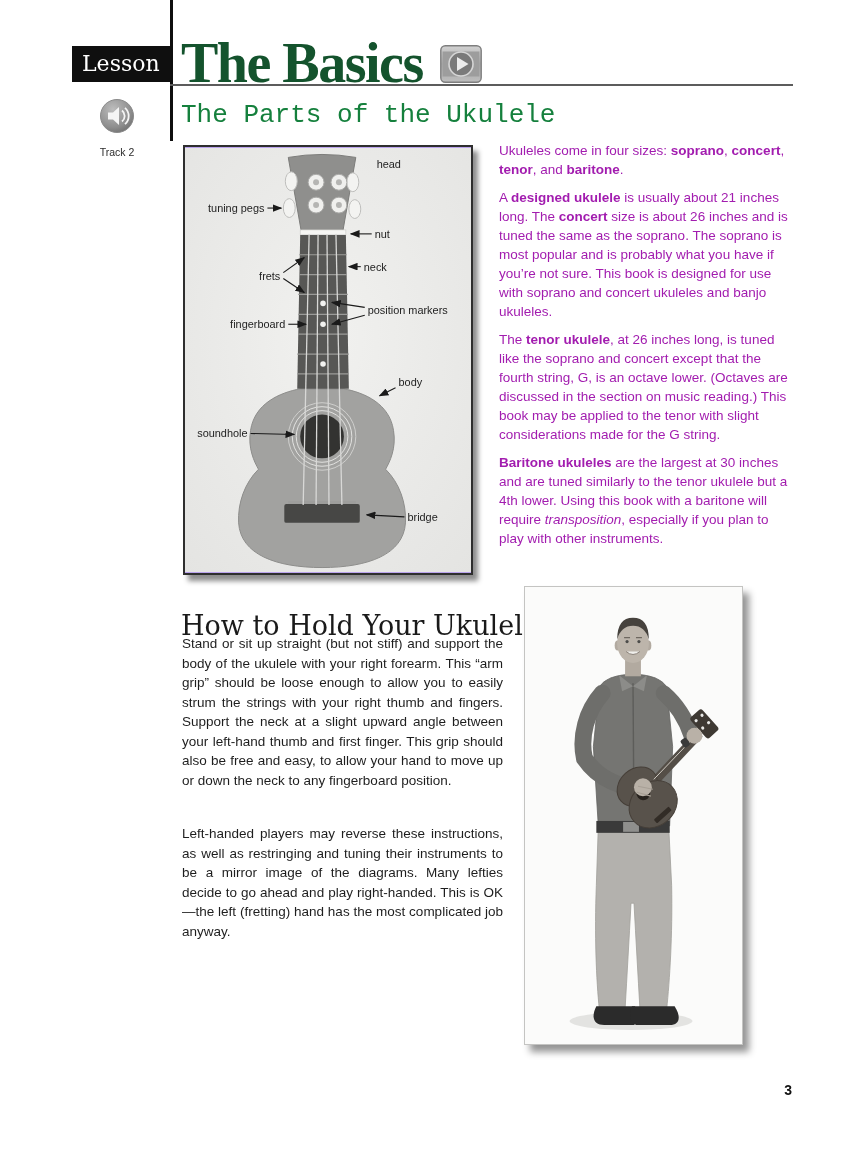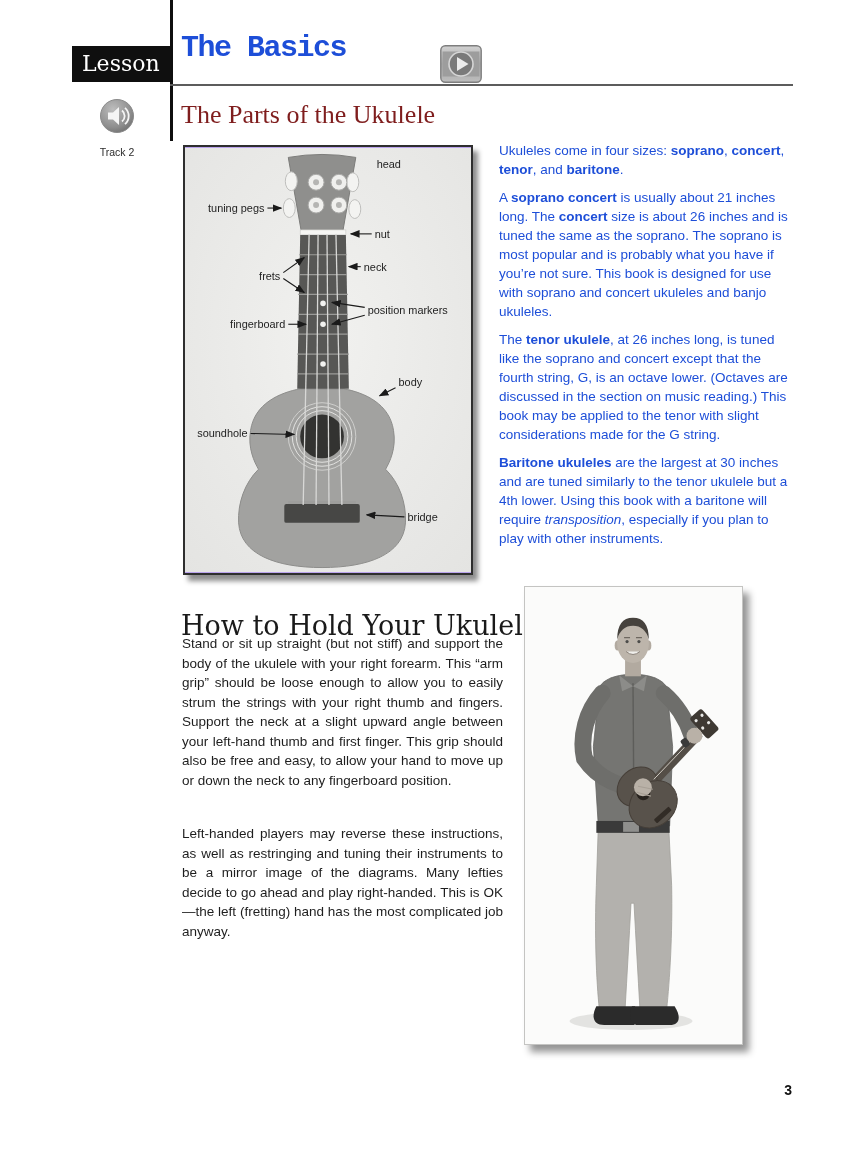--- a/index.html
+++ b/index.html
@@ -14,45 +14,45 @@
   .hrule { position:absolute; left:170px; top:84px; width:623px; height:2px; background:#5c5c5c; }
 
   .lesson-badge {
     position:absolute; left:72px; top:46px; width:99px; height:36px;
     background:#0f0f0f; color:#ffffff;
     font-family:"DejaVu Serif","Liberation Serif",serif;
     font-size:22px; line-height:35px; padding-left:10px;
   }
   .main-title {
     position:absolute; left:181px; top:31px;
-    font-family:Liberation Mono, monospace;
-    font-weight:700; font-size:30px; letter-spacing:-1.5px; color:#1d4ed8;
+    font-family:Liberation Serif, serif;
+    font-weight:700; font-size:56px; letter-spacing:-1.5px; color:#14532d;
     white-space:nowrap;
   }
   .play-icon { position:absolute; left:440px; top:45px; width:42px; height:38px; }
 
   .audio-badge { position:absolute; left:95px; top:98px; width:44px; text-align:center; }
   .track-label { font-size:10.5px; color:#2c2c2c; margin-top:8px; }
 
   .parts-heading {
     position:absolute; left:181px; top:100px;
-    font-family:Liberation Serif, serif;
-    font-size:26px; color:#7f1d1d; white-space:nowrap;
+    font-family:Liberation Mono, monospace;
+    font-size:26px; color:#15803d; white-space:nowrap;
   }
 
   .diagram-box {
     position:absolute; left:183px; top:145px; width:290px; height:430px;
     border:2px solid #2e2e2e; background:#8b5cf6;
     box-shadow:5px 6px 5px rgba(0,0,0,0.45);
   }
   .diagram-box svg { display:block; width:100%; height:100%; }
 
   .col-right {
     position:absolute; left:499px; top:141px; width:293px;
-    font-size:13.5px; line-height:19px; color:#1d4ed8;
+    font-size:13.5px; line-height:19px; color:#a21caf;
   }
   .col-right p { margin:0 0 9px 0; }
   .b  { font-weight:700; }
   .bi { font-weight:400; font-style:italic; }
 
   .hold-heading {
     position:absolute; left:181px; top:610px;
     font-family:"DejaVu Serif","Liberation Serif",serif;
     font-size:27px; color:#1a1a1a; white-space:nowrap;
   }
@@ -226,21 +226,21 @@
         <line x1="66" y1="288" x2="110" y2="289" stroke="#1a1a1a" marker-end="url(#arr)"></line>
 
         <text class="diagram-label" x="224" y="376">bridge</text>
         <line x1="221" y1="372" x2="183" y2="370" stroke="#1a1a1a" marker-end="url(#arr)"></line>
       </g>
     </svg>
   </div>
 
   <div class="col-right">
     <p><span>Ukuleles come in four sizes: </span><span class="b">soprano</span><span>, </span><span class="b">concert</span><span>, </span><span class="b">tenor</span><span>, and </span><span class="b">baritone</span><span>.</span></p>
-    <p><span>A </span><span class="b">soprano concert</span><span> is usually about 21 inches long. The </span><span class="b">concert</span><span> size is about 26 inches and is tuned the same as the soprano. The soprano is most popular and is probably what you have if you’re not sure. This book is designed for use with soprano and concert ukuleles and banjo ukuleles.</span></p>
+    <p><span>A </span><span class="b">designed ukulele</span><span> is usually about 21 inches long. The </span><span class="b">concert</span><span> size is about 26 inches and is tuned the same as the soprano. The soprano is most popular and is probably what you have if you’re not sure. This book is designed for use with soprano and concert ukuleles and banjo ukuleles.</span></p>
     <p><span>The </span><span class="b">tenor ukulele</span><span>, at 26 inches long, is tuned like the soprano and concert except that the fourth string, G, is an octave lower. (Octaves are discussed in the section on music reading.) This book may be applied to the tenor with slight considerations made for the G string.</span></p>
     <p><span class="b">Baritone ukuleles</span><span> are the largest at 30 inches and are tuned similarly to the tenor ukulele but a 4th lower. Using this book with a baritone will require </span><span class="bi">transposition</span><span>, especially if you plan to play with other instruments.</span></p>
   </div>
 
   <div class="hold-heading">How to Hold Your Ukulele</div>
 
   <div class="hold-col">
     <p>Stand or sit up straight (but not stiff) and support the body of the ukulele with your right forearm. This “arm grip” should be loose enough to allow you to easily strum the strings with your right thumb and fingers. Support the neck at a slight upward angle between your left-hand thumb and first finger. This grip should also be free and easy, to allow your hand to move up or down the neck to any fingerboard position.</p>
     <p>Left-handed players may reverse these instructions, as well as restringing and tuning their instruments to be a mirror image of the diagrams. Many lefties decide to go ahead and play right-handed. This is OK—the left (fretting) hand has the most complicated job anyway.</p>
   </div>

